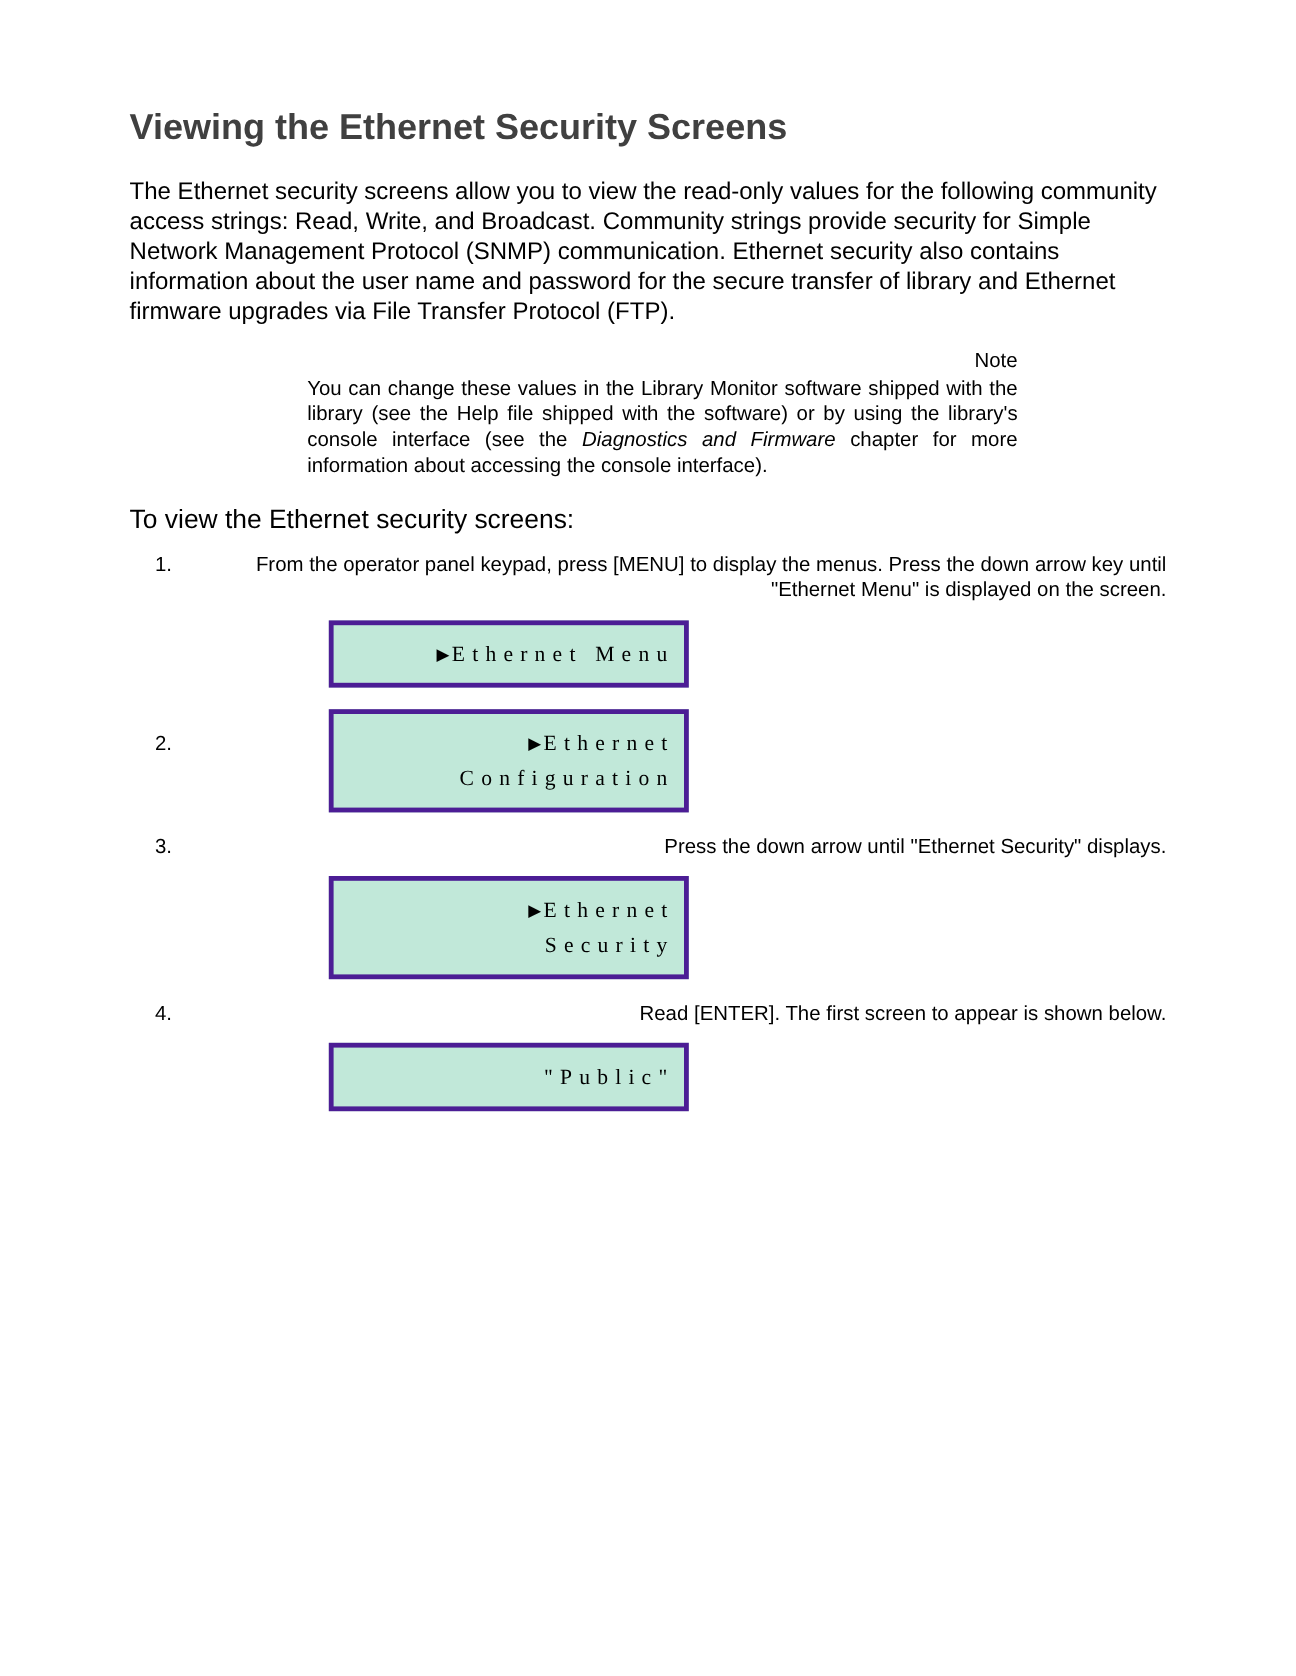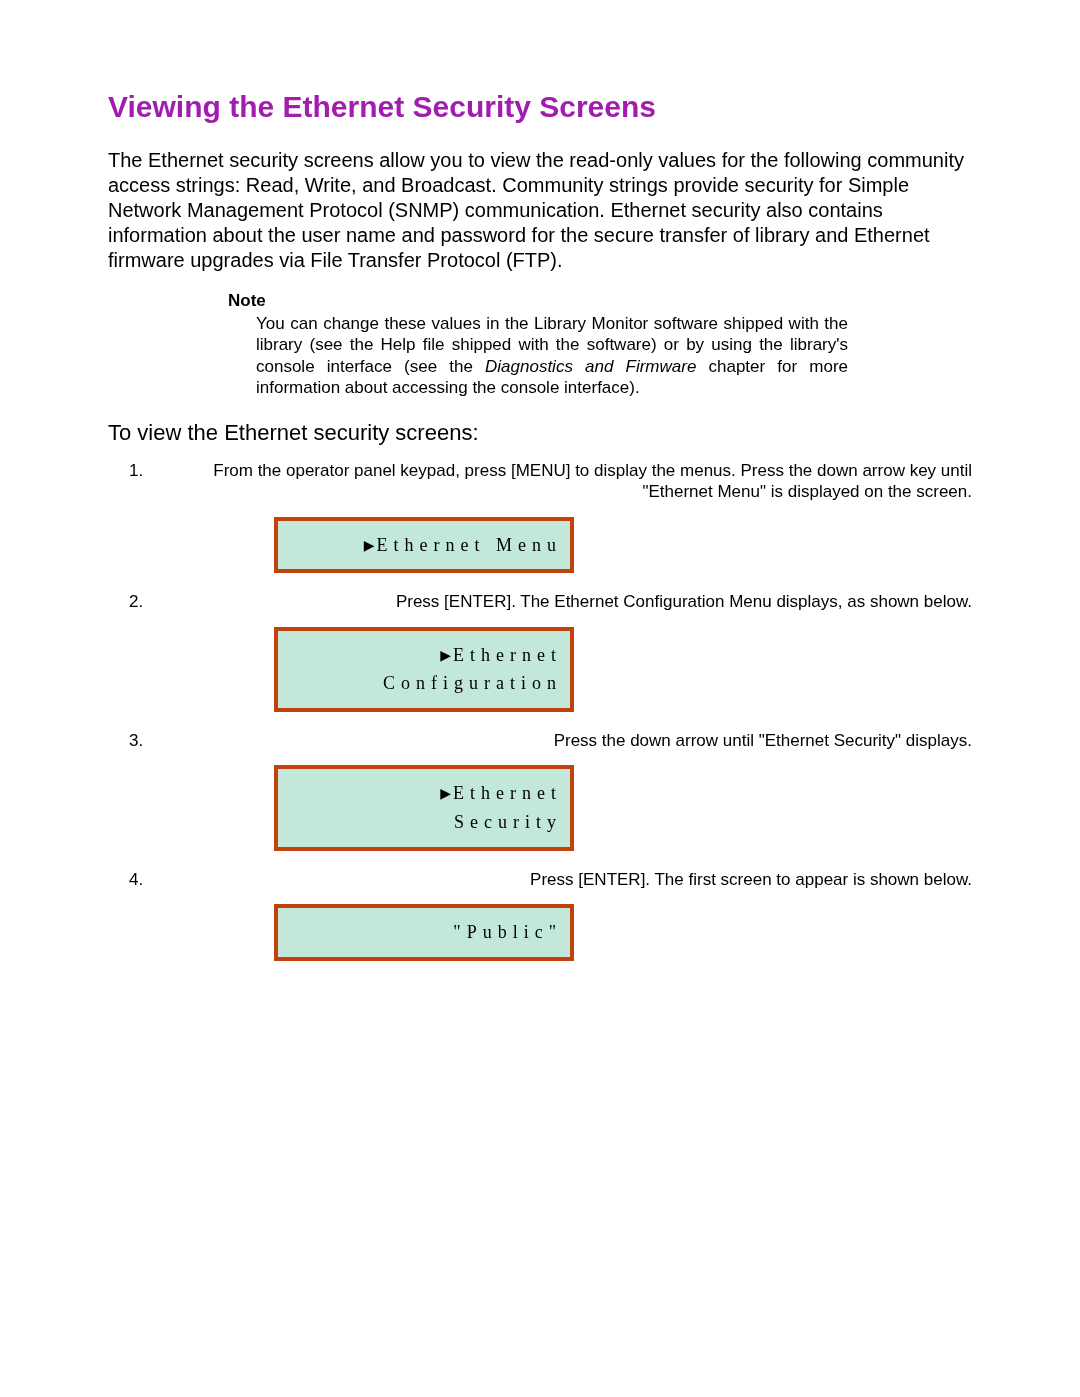--- a/index.html
+++ b/index.html
@@ -10,37 +10,37 @@
     color: #000;
     width: 1080px;
   }
   .page {
     padding: 90px 108px 60px 108px;
     box-sizing: border-box;
     min-height: 1397px;
     position: relative;
   }
   h1.title {
-    color: #a21caf;
+    color: #404040;
     font-size: 30px;
     font-weight: bold;
     margin: 0 0 24px 0;
   }
   p.body {
     font-size: 20px;
     line-height: 1.25;
     margin: 0 0 18px 0;
   }
   .note-block {
     margin: 10px 0 22px 120px;
     width: 620px;
   }
   .note-heading {
-    font-weight: bold;
-    text-align: left;
+    font-weight: normal;
+    text-align: right;
     font-size: 17px;
     margin-bottom: 2px;
   }
   .note-text {
     font-size: 17px;
     line-height: 1.25;
     text-align: justify;
     margin-left: 28px;
   }
   .note-text .ital { font-style: italic; }
@@ -54,21 +54,21 @@
     font-size: 17px;
   }
   ol.steps > li {
     margin-bottom: 14px;
     line-height: 1.25;
     padding-left: 6px;
     text-align: right;
   }
   .lcd {
     background: #c1e8d9;
-    border: 4px solid #c2410c;
+    border: 4px solid #4c1d95;
     width: 300px;
     margin: 14px 0 18px 120px;
     padding: 10px 8px;
     font-family: "Times New Roman", Times, serif;
     font-size: 18px;
     line-height: 1.6;
     letter-spacing: 6px;
     color: #000;
     box-sizing: border-box;
   }
@@ -110,35 +110,34 @@
   <p class="lead">To view the Ethernet security screens:</p>
 
   <ol class="steps">
     <li>
       <span>From the operator panel keypad, press [MENU] to display the menus. Press the down arrow key until "Ethernet Menu" is displayed on the screen.</span>
       <div class="lcd">
         <div class="line"><span class="marker">▶</span><span>Ethernet Menu</span></div>
       </div>
     </li>
     <li>
-      <span>Press [ENTER]. The Ethernet Configuration Menu displays, as shown below.</span>
       <div class="lcd">
         <div class="line"><span class="marker">▶</span><span>Ethernet</span></div>
         <div class="line"><span> Configuration</span></div>
       </div>
     </li>
     <li>
       <span>Press the down arrow until "Ethernet Security" displays.</span>
       <div class="lcd">
         <div class="line"><span class="marker">▶</span><span>Ethernet</span></div>
         <div class="line"><span> Security</span></div>
       </div>
     </li>
     <li>
-      <span> Press [ENTER]. The first screen to appear is shown below.</span>
+      <span> Read [ENTER]. The first screen to appear is shown below.</span>
       <div class="lcd">
         <div class="line"><span> "Public"</span></div>
       </div>
     </li>
   </ol>
 
 
 </div>
 
 </body></html>

